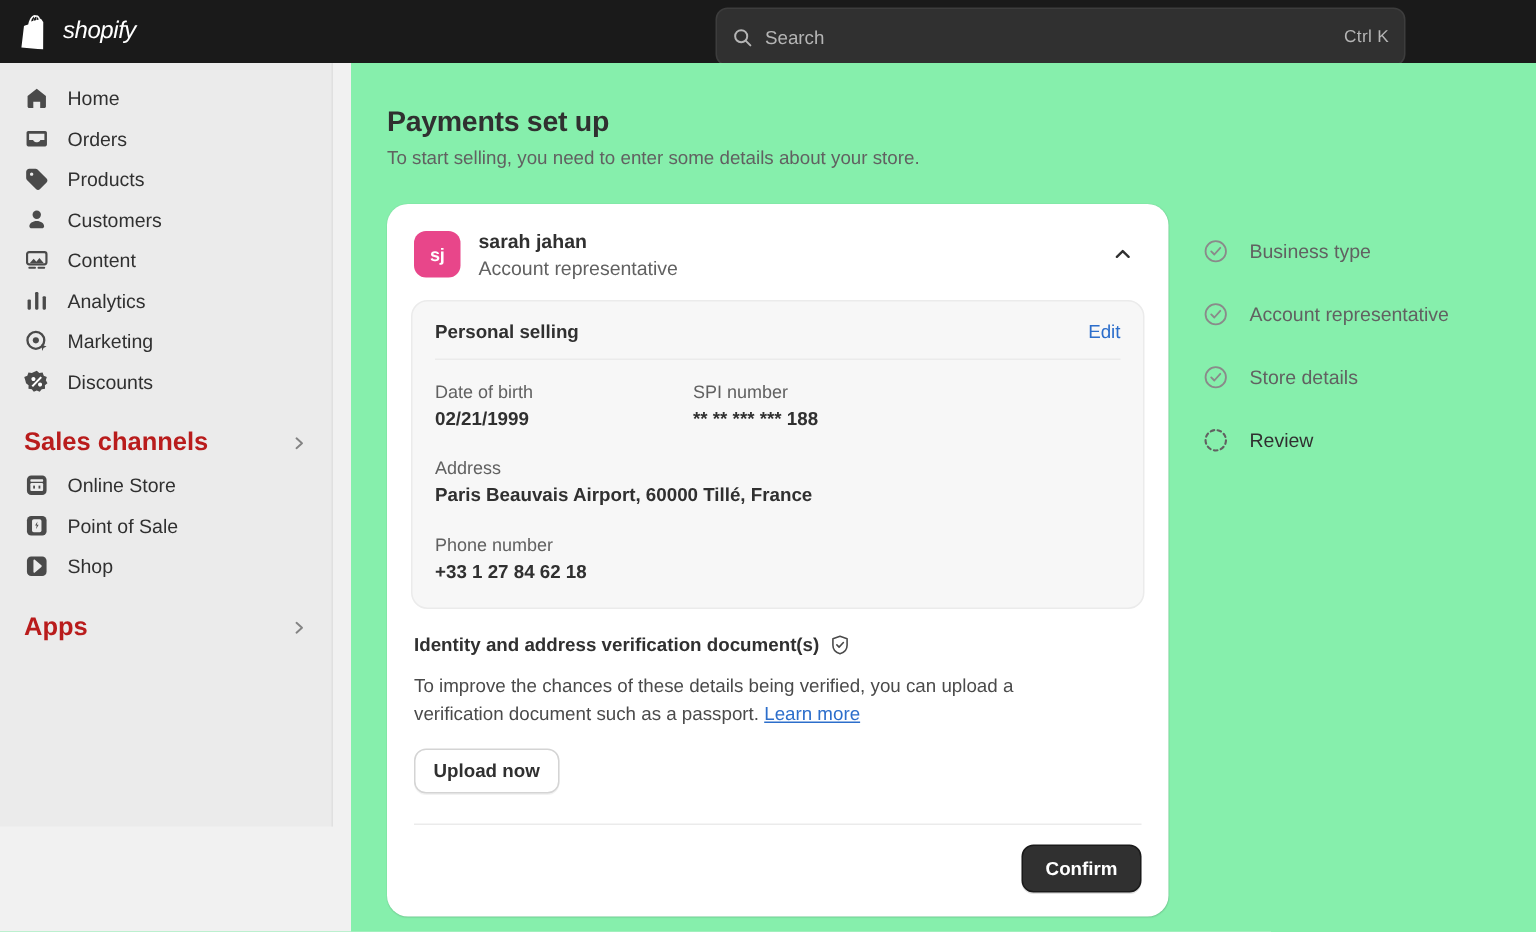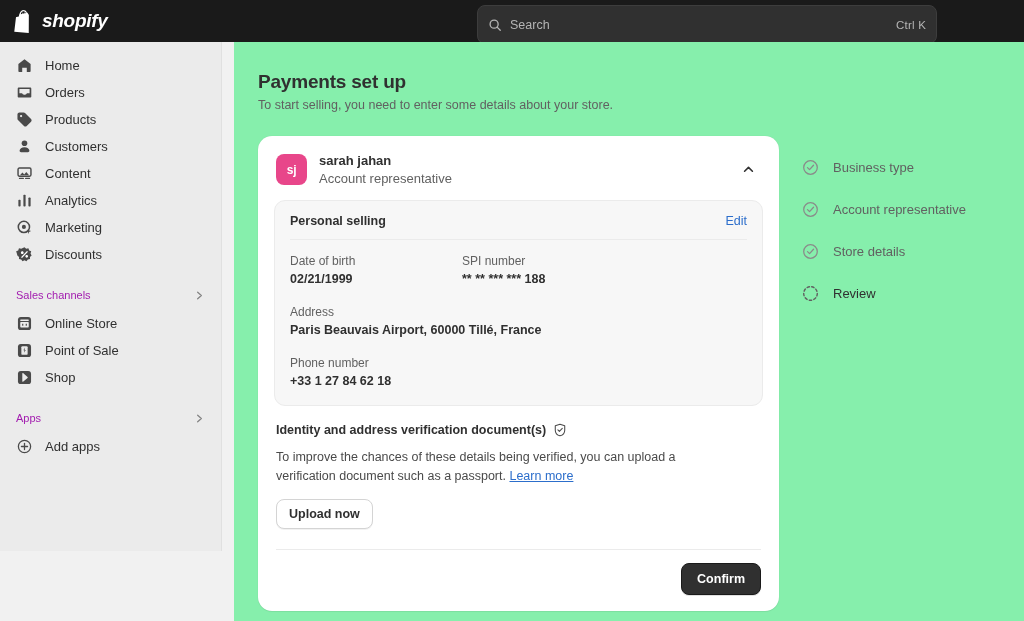--- a/index.html
+++ b/index.html
@@ -16,21 +16,21 @@
     position: absolute; top: 0; left: 0; width: 1024px; height: 42px;
     background: #1A1A1A;
     display: flex; align-items: center;
   }
   .brand {
     display: flex; align-items: center; gap: 7px;
     padding-left: 14px; width: 222px;
   }
   .brand-mark { width: 21px; height: 23px; display: block; }
   .brand-name {
-    color: #FFFFFF; font-size: 19px; font-weight: 700;
+    color: #FFFFFF; font-size: 16px; font-weight: 400;
     font-style: italic; letter-spacing: -0.3px;
   }
   .search {
     position: absolute; left: 477px; top: 5px;
     width: 460px; height: 39px;
     background: #303030; border: 1px solid #3D3D3D; border-radius: 8px;
     display: flex; align-items: center; padding: 0 10px;
   }
   .search-icon { width: 14px; height: 14px; flex: 0 0 auto; }
   .search-text {
@@ -50,21 +50,21 @@
     border-radius: 7px; cursor: pointer;
   }
   .nav-ico { width: 17px; height: 17px; flex: 0 0 17px; display: block; }
   .nav-label { font-size: 13px; color: #303030; }
 
   .nav-section {
     display: flex; align-items: center; justify-content: space-between;
     height: 26px; margin: 14px 8px 2px; padding: 0 8px;
     cursor: pointer; border-radius: 7px;
   }
-  .nav-section-label { font-size: 11px; color: #a21caf; font-weight: 400; }
+  .nav-section-label { font-size: 17px; color: #b91c1c; font-weight: 700; }
   .chev { width: 11px; height: 11px; opacity: .75; }
 
   
   .main {
     position: absolute; top: 42px; left: 234px;
     width: 802px; height: 579px; background: #86efac;
   }
   .page-title {
     position: absolute; left: 24px; top: 29px;
     font-size: 19px; font-weight: 700; color: #303030; letter-spacing: -.2px;
@@ -276,28 +276,20 @@
     <span class="nav-label">Shop</span>
   </div>
 
   <div class="nav-section">
     <span class="nav-section-label">Apps</span>
     <svg class="chev" viewBox="0 0 12 12">
       <polyline points="4,2.4 8,6 4,9.6" fill="none" stroke="#616161" stroke-width="1.4" stroke-linecap="round" stroke-linejoin="round"></polyline>
     </svg>
   </div>
 
-  <div class="nav-item">
-    <svg class="nav-ico" viewBox="0 0 20 20">
-      <circle cx="10" cy="10" r="7.2" fill="none" stroke="#4A4A4A" stroke-width="1.5"></circle>
-      <line x1="10" y1="6.4" x2="10" y2="13.6" stroke="#4A4A4A" stroke-width="1.5" stroke-linecap="round"></line>
-      <line x1="6.4" y1="10" x2="13.6" y2="10" stroke="#4A4A4A" stroke-width="1.5" stroke-linecap="round"></line>
-    </svg>
-    <span class="nav-label">Add apps</span>
-  </div>
 </div>
 
 <div class="main">
 
   <div class="page-title">Payments set up</div>
   <div class="page-sub">To start selling, you need to enter some details about your store.</div>
 
   <div class="card">
 
     <div class="card-head">

